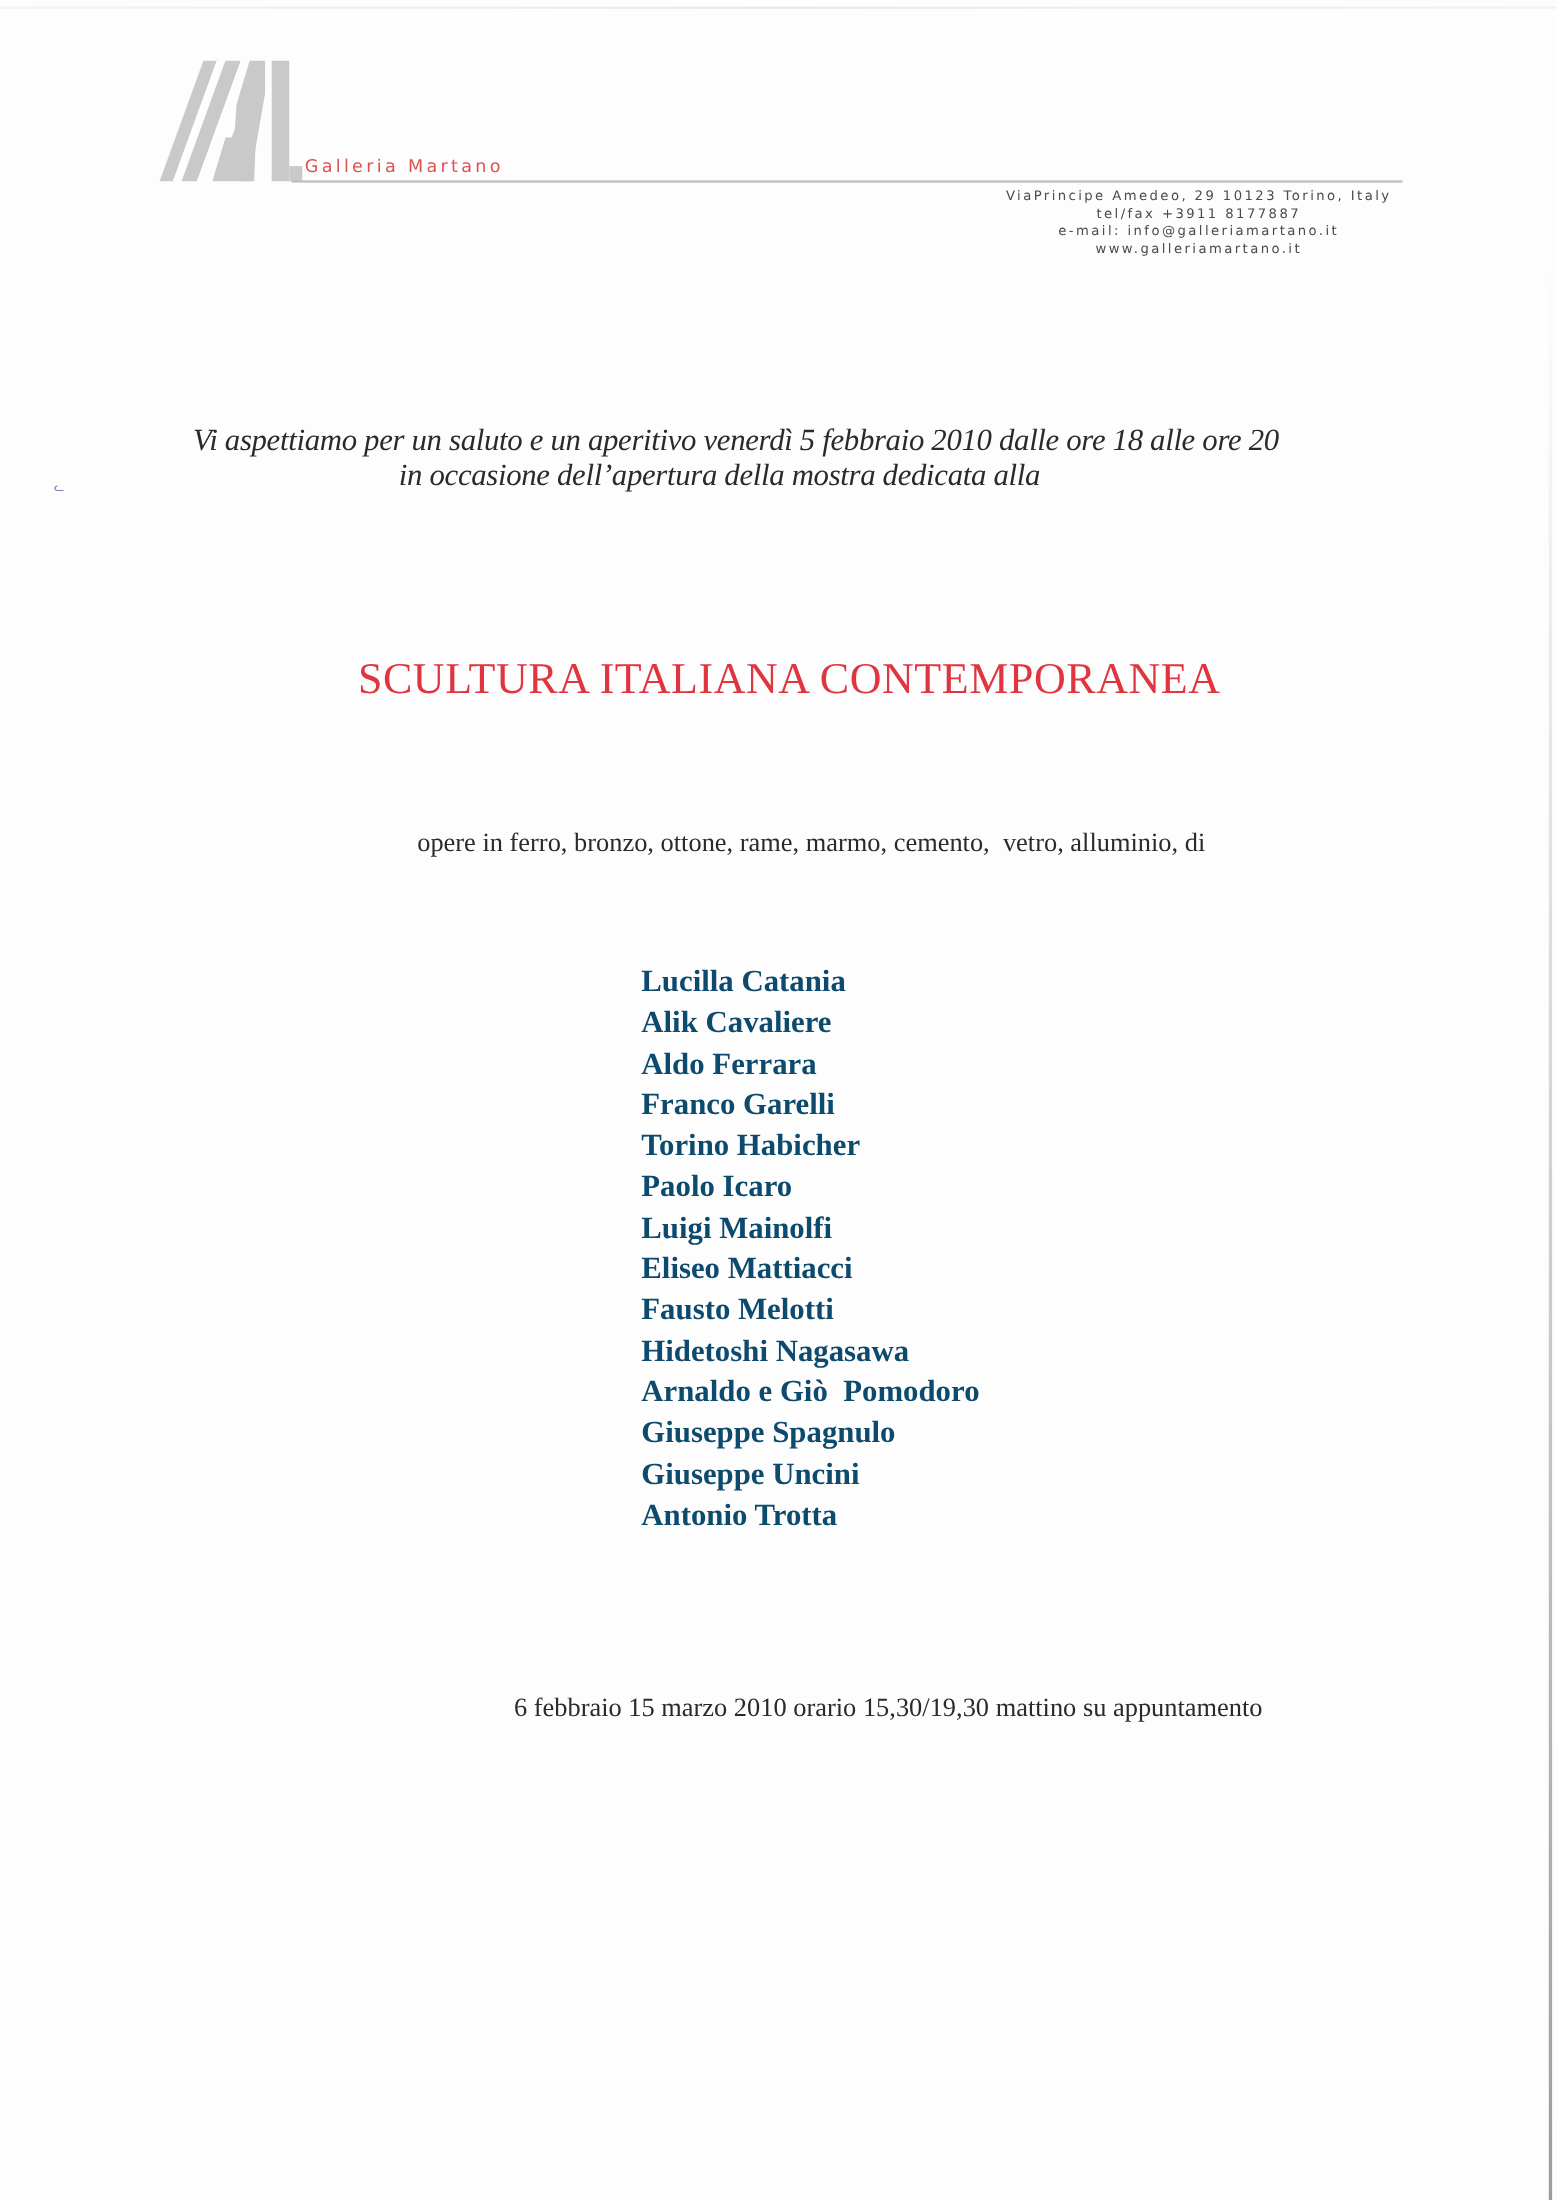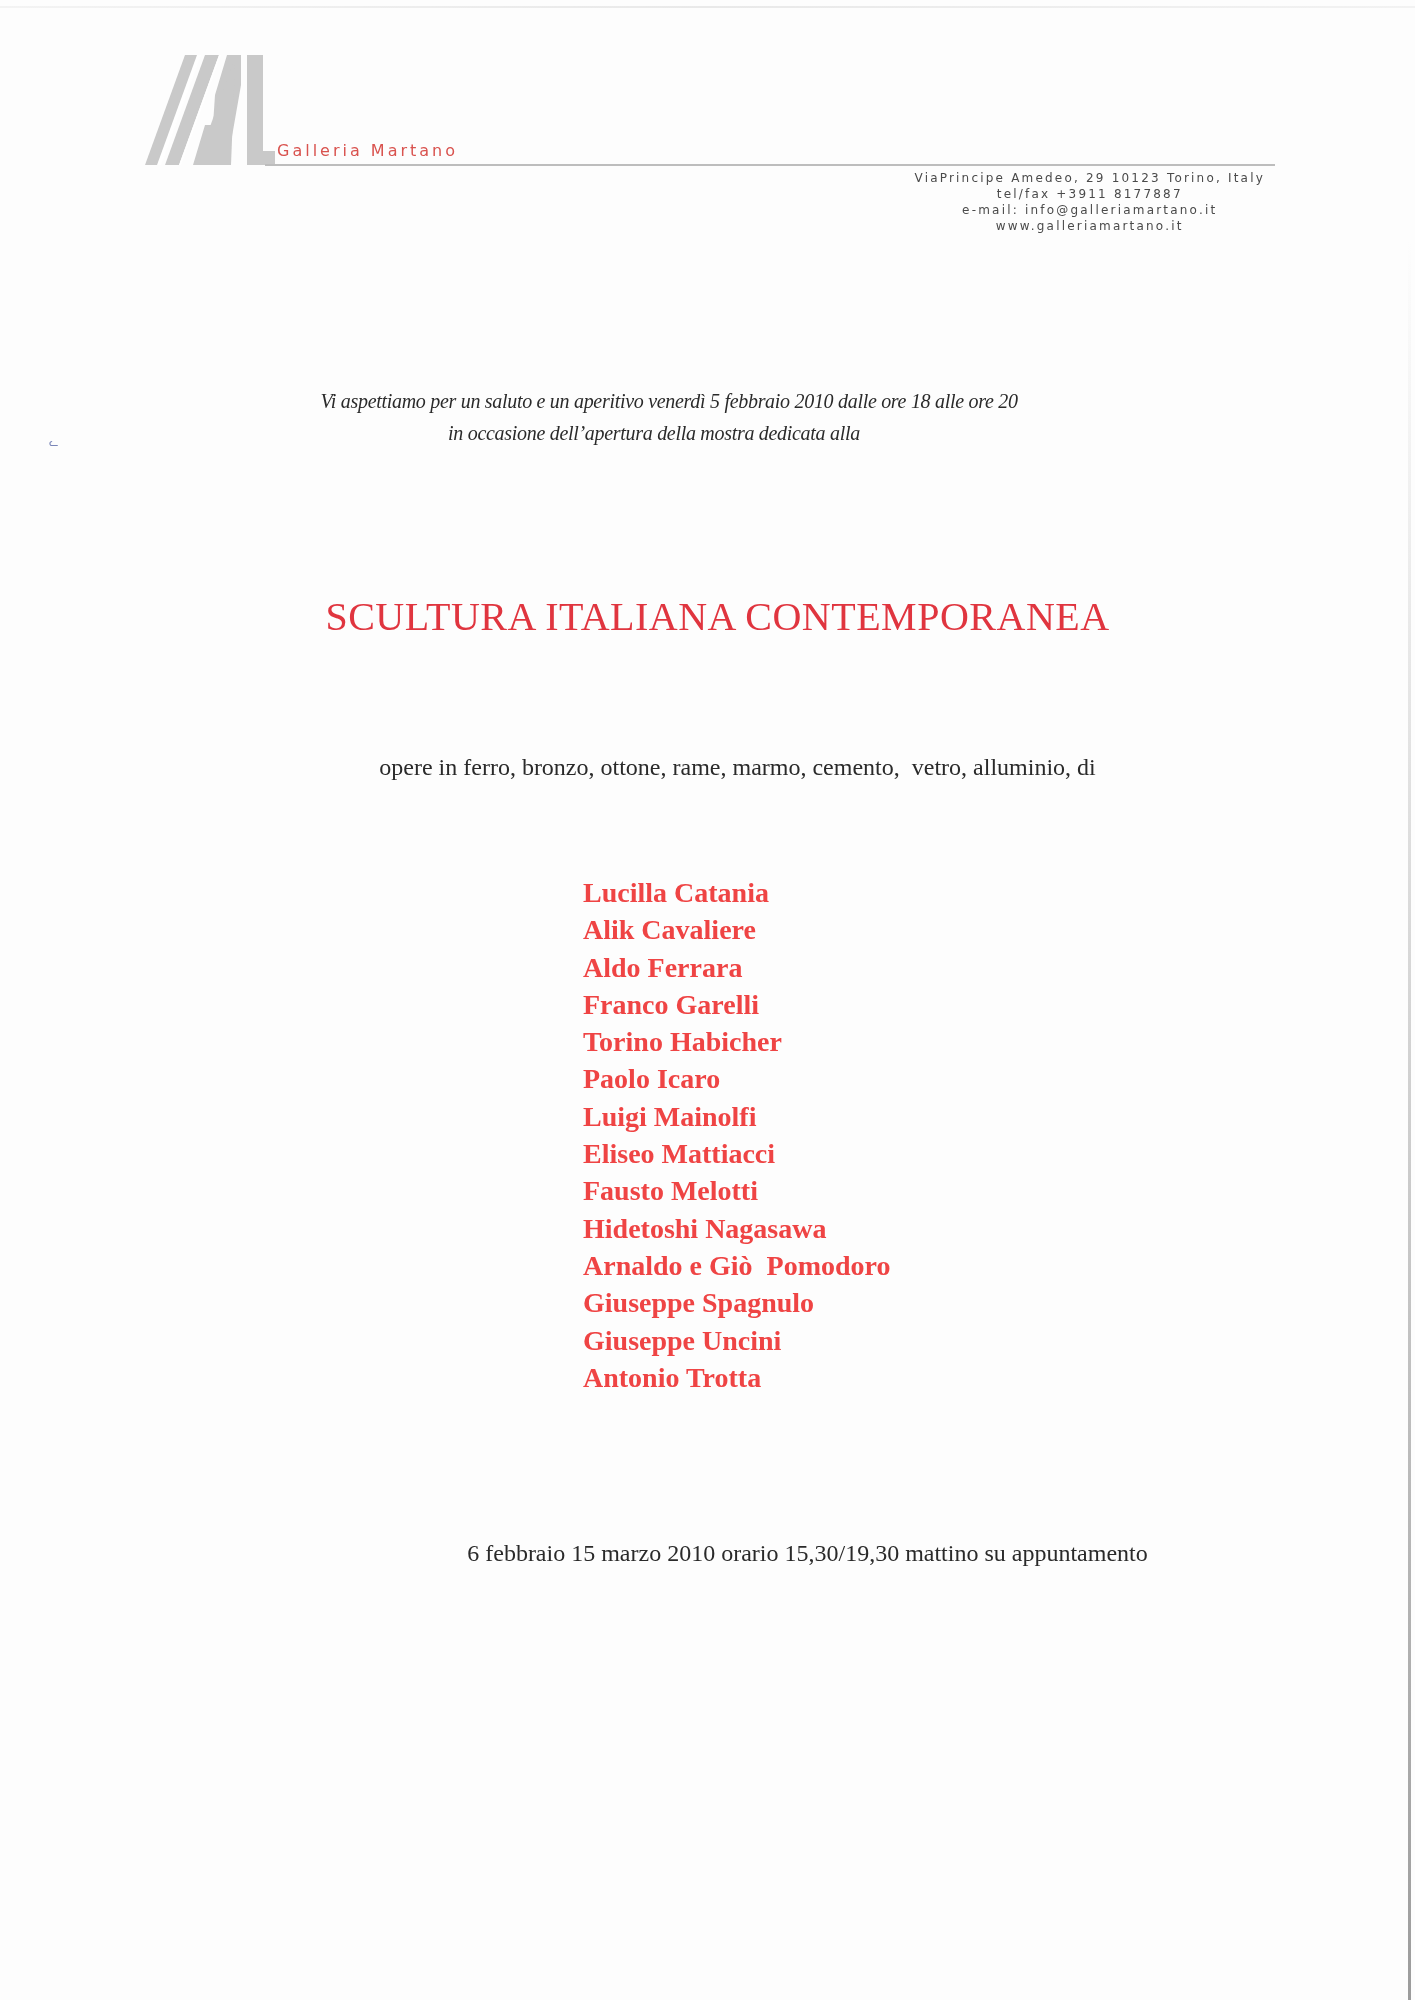--- a/index.html
+++ b/index.html
@@ -61,21 +61,21 @@
     }
     .contact div { white-space: nowrap; }
 
     
     .intro {
       position: absolute;
       left: 0; top: 385px;
       width: 1308px;
       text-align: center;
       font-style: italic;
-      font-size: 20px;
+      font-size: 28px;
       line-height: 32px;
       color: #2a2a2a;
       letter-spacing: -0.3px;
     }
     .intro .line1 { padding-left: 30px; }
     .intro .line2 { padding-left: 0px; }
 
     .title {
       position: absolute;
       left: 0; top: 566px;
@@ -103,21 +103,21 @@
 
     .artists {
       position: absolute;
       left: 583px; top: 874px;
       margin: 0; padding: 0;
       list-style: none;
     }
     .artists li {
       font-size: 28px;
       line-height: 37.3px;
-      color: #ef4444;
+      color: #0c4a6e;
       white-space: pre;
       font-weight: bold;
       -webkit-text-stroke: 0;
     }
 
     .schedule {
       position: absolute;
       left: 0; top: 1538px;
       width: 1415px;
       text-align: center;

